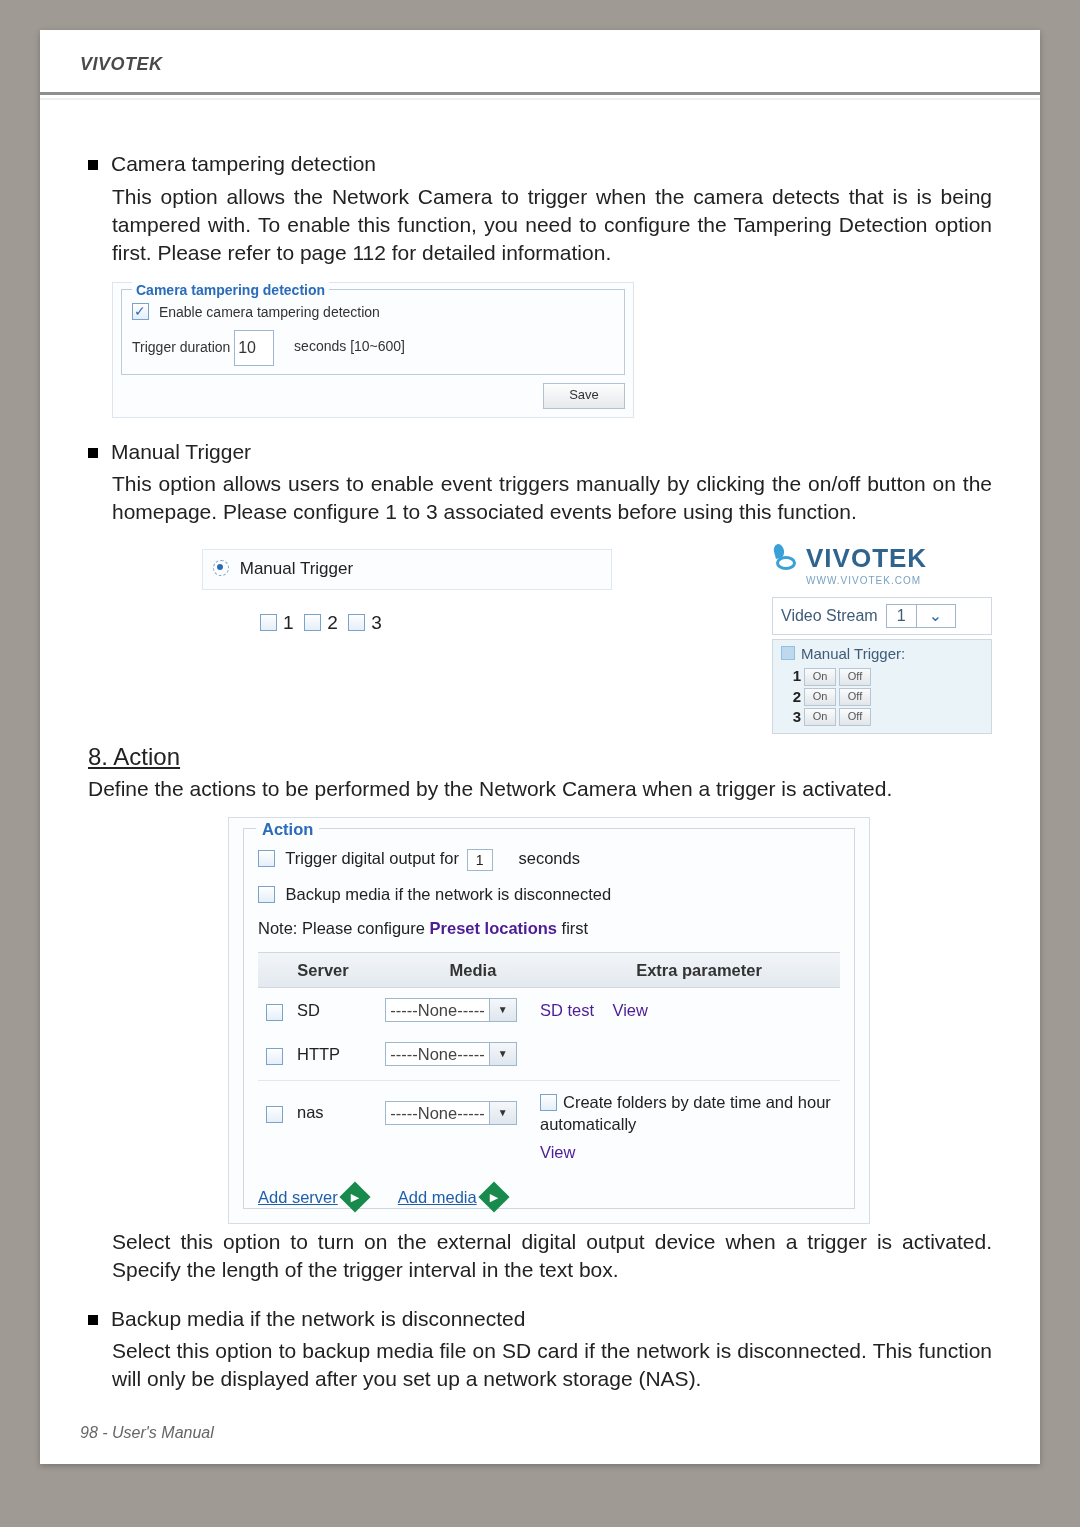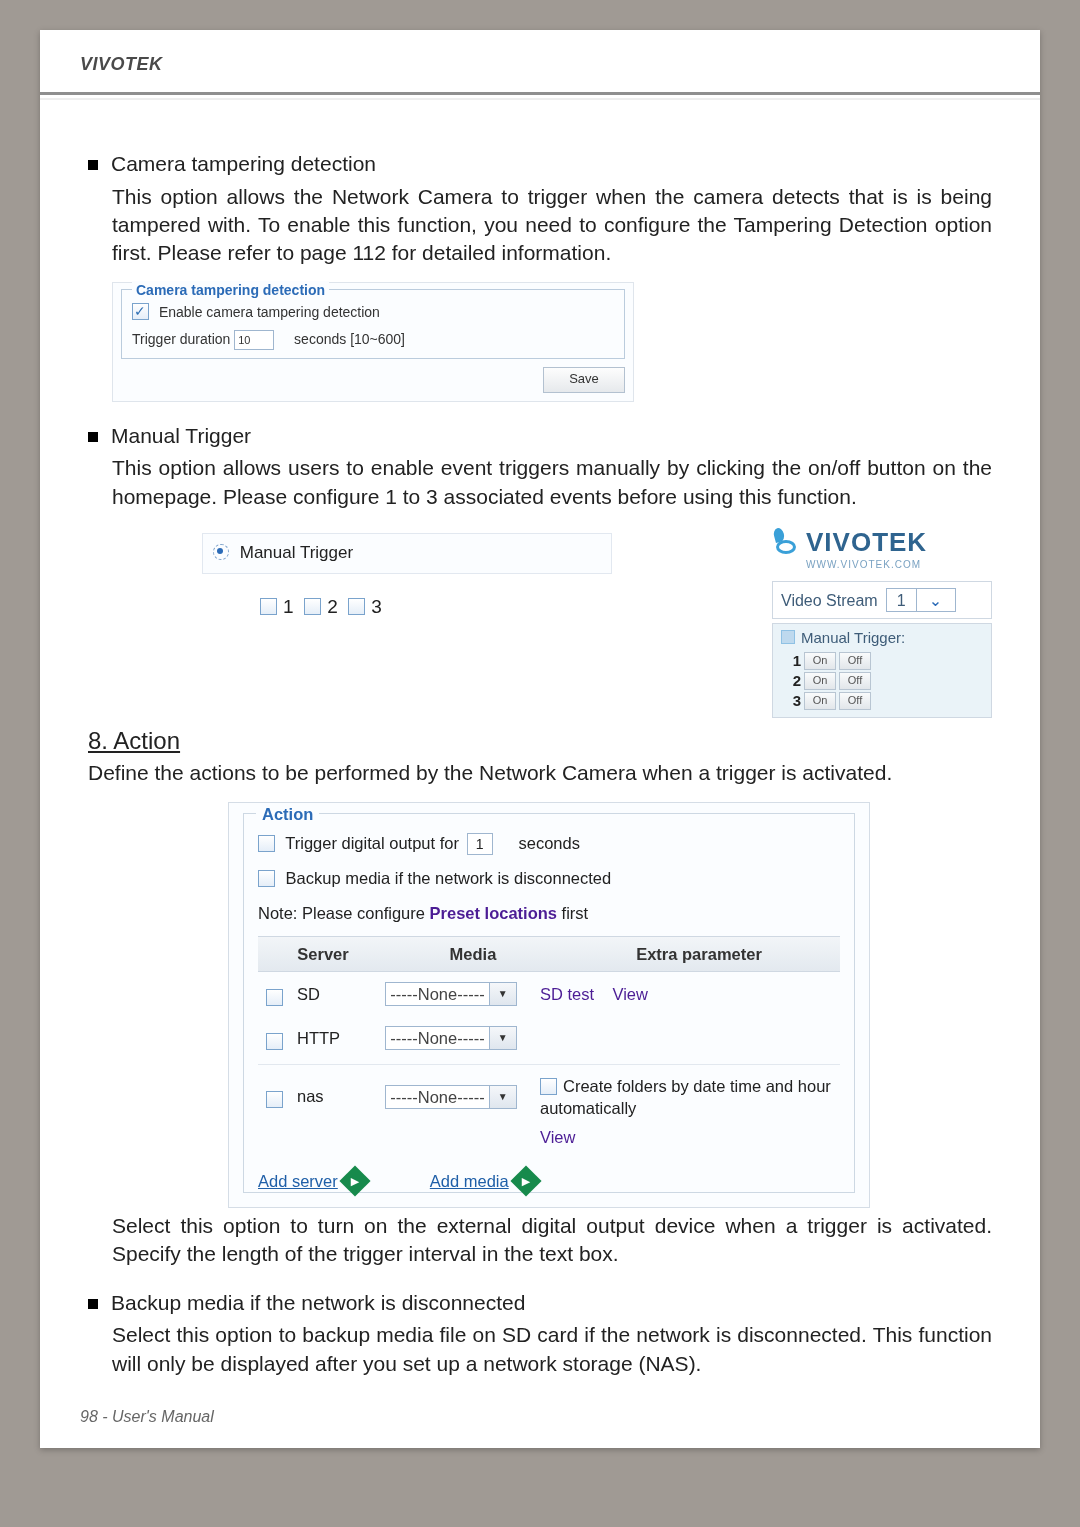--- a/index.html
+++ b/index.html
@@ -14,21 +14,21 @@
   .bullet .sq{display:inline-block;width:10px;height:10px;background:#000;margin-right:8px;position:relative;top:-1px}
   .bullet .lead{font-size:21px}
   .bodytext{margin:4px 0 0 24px;font-size:21px;text-align:justify}
 
   
   .shot1{margin:14px 0 10px 24px;width:520px;background:#fbfdff;border:1px solid #dfe5ec;font-size:14px;color:#333}
   .fs{position:relative;margin:6px 8px 8px;padding:10px 10px 8px;border:1px solid #bcd}
   .fs .leg{position:absolute;top:-9px;left:10px;background:#fbfdff;padding:0 4px;color:#2b6bb7;font-weight:600}
   .chk{display:inline-block;width:15px;height:15px;border:1px solid #7aa3cc;background:linear-gradient(#fff,#e5eef8);position:relative;top:3px;margin-right:6px}
   .chk.on::after{content:"✓";position:absolute;left:1px;top:-2px;font-size:14px;color:#2f6fb3}
-  .tinp{display:inline-block;width:32px;height:18px;border:1px solid #9fb6cf;background:#fff;font-size:11px;line-height:18px;padding:0 3px;vertical-align:middle}
+  .tinp{display:inline-block;width:32px;height:18px;border:1px solid #9fb6cf;background:#fff;font-size:16px;line-height:18px;padding:8px 3px;vertical-align:middle}
   .savebtn{display:block;margin:8px 8px 8px auto;width:80px;height:24px;border:1px solid #b3c1d0;background:linear-gradient(#fdfdfd,#e6e9ec);text-align:center;line-height:22px;font-size:13px;color:#333}
 
   
   .mrow{display:flex;align-items:flex-start;margin:14px 0 0 24px}
   .mleft{flex:0 0 500px}
   .mpanel{margin:8px 0 0 90px;background:#fbfdff;border:1px solid #e2e8f0;padding:8px 10px;font-size:17px}
   .radio{display:inline-block;width:14px;height:14px;border:1px dashed #7fa3cb;border-radius:50%;position:relative;top:2px;margin-right:6px}
   .radio::after{content:"";position:absolute;left:3px;top:3px;width:6px;height:6px;border-radius:50%;background:#2b6bb7}
   .tcks{margin:20px 0 0 148px;font-size:19px}
   .tcks .chk{top:2px}
@@ -66,21 +66,21 @@
   .ahd div{padding:6px 10px}
   .c1{width:110px;text-align:center}
   .c2{width:150px;text-align:center}
   .c3{flex:1;text-align:center;padding-left:60px}
   .ar2{display:flex;align-items:center;padding:10px 4px}
   .ar2 .c1{display:flex;align-items:center;gap:8px;padding-left:4px;text-align:left}
   .dd{display:inline-flex;align-items:center;border:1px solid #9fb6cf;height:22px;background:#fff}
   .dd span{padding:0 4px;color:#444}
   .dd .ar{width:18px;height:22px;border-left:1px solid #9fb6cf;background:linear-gradient(#f5f7fa,#dfe6ee);display:flex;align-items:center;justify-content:center;font-size:10px;color:#333}
   .asplit{border-top:1px solid #e2e8ef;margin-top:4px;padding-top:10px}
-  .abot{display:flex;gap:64px;margin-top:12px}
+  .abot{display:flex;gap:32px;margin-top:12px}
   .addbtn{display:inline-flex;align-items:center;gap:6px;color:#1f5fa8}
   .addbtn .lbl{text-decoration:underline}
   .addbtn .h{display:inline-flex;width:22px;height:22px;transform:rotate(45deg);background:#178a4c;align-items:center;justify-content:center}
   .addbtn .h::after{content:"▶";transform:rotate(-45deg);font-size:11px;color:#fff}
 
   .obox{display:inline-block;width:14px;height:14px;border:1px solid #777;margin:0 4px;position:relative;top:1px}
 
   .footer{position:absolute;bottom:20px;left:40px;font-style:italic;color:#666;font-size:16px}
 </style>
 </head>

